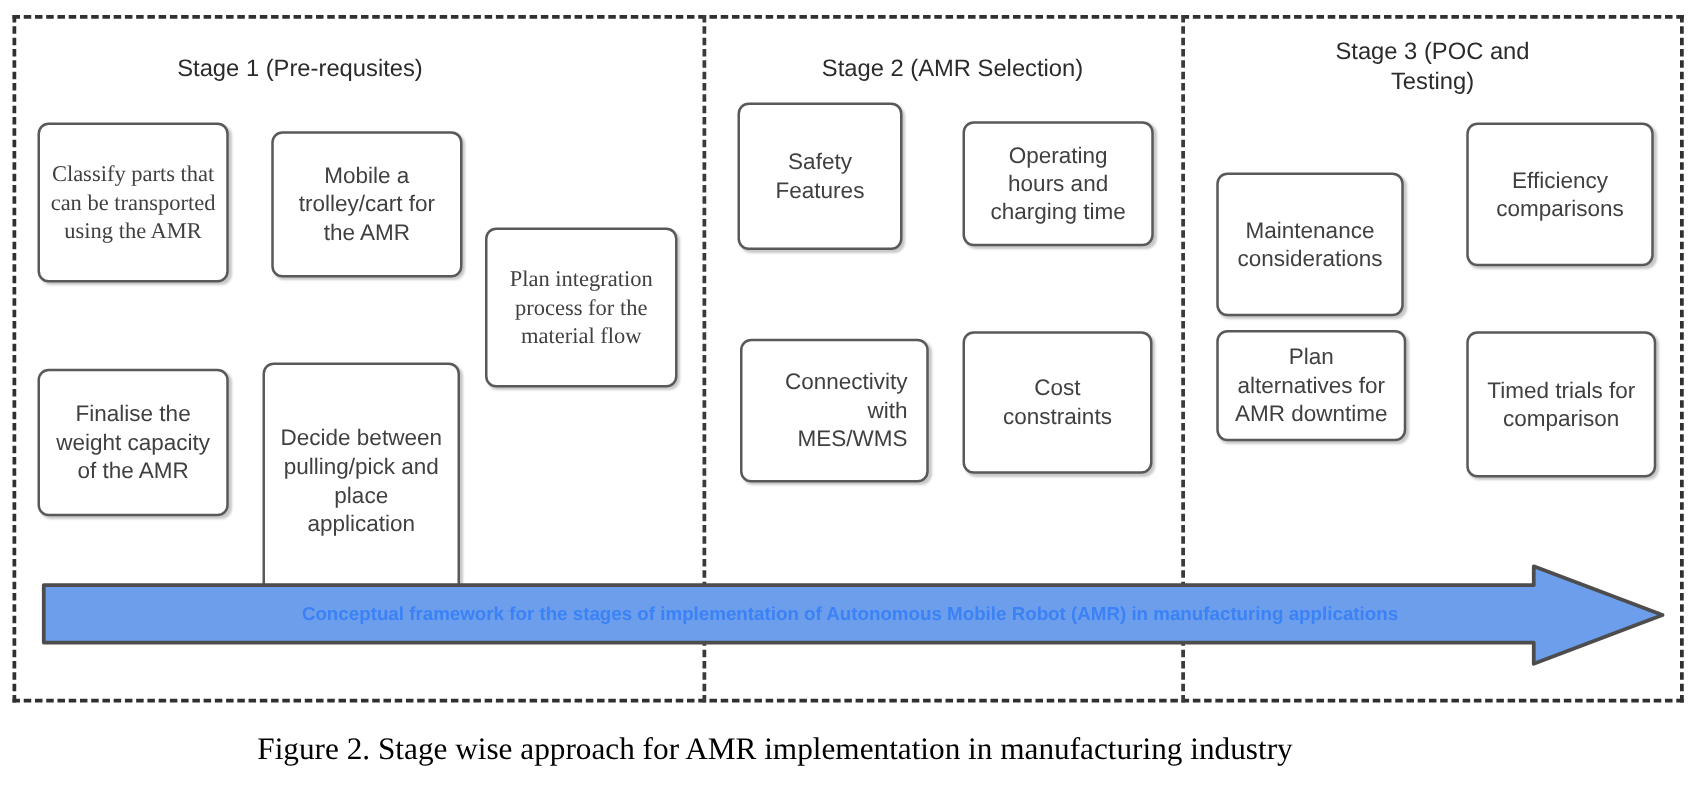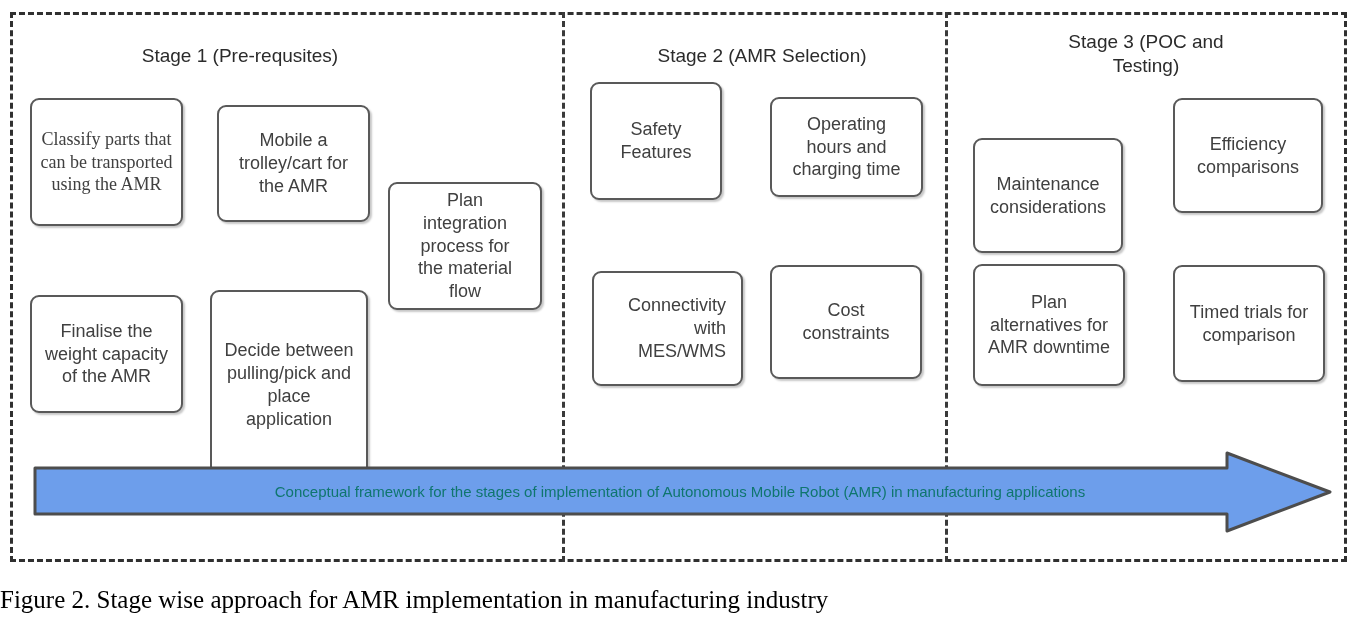--- a/index.html
+++ b/index.html
@@ -51,56 +51,58 @@
     justify-content: center;
     text-align: center;
     font-size: 18px;
     line-height: 1.27;
     color: #404040;
     z-index: 3;
   }
   
   #box-classify        { left: 30px;  top: 98px;  width: 153px; height: 128px; padding: 4px 6px; font-family: Liberation Serif, serif; }
   #box-design          { left: 217px; top: 105px; width: 153px; height: 117px; padding: 4px 7px; }
-  #box-plan-integration{ left: 388px; top: 182px; width: 154px; height: 128px; padding: 4px 17px; }
+  #box-plan-integration{ left: 388px; top: 182px; width: 154px; height: 128px; padding: 4px 17px; font-family: Liberation Serif, serif; }
   #box-finalise        { left: 30px;  top: 295px; width: 153px; height: 118px; padding: 4px 7px; }
   #box-decide          { left: 210px; top: 270px; width: 158px; height: 190px; padding: 4px 11px; margin-top: 20px; }
   
   #box-safety          { left: 590px; top: 82px;  width: 132px; height: 118px; padding: 4px 15px; }
   #box-operating       { left: 770px; top: 97px;  width: 153px; height: 100px; padding: 4px 16px; }
   #box-connectivity    { left: 592px; top: 271px; width: 151px; height: 115px; padding: 4px 15px; text-align: right; }
   #box-cost            { left: 770px; top: 265px; width: 152px; height: 114px; padding: 4px 30px; }
   
   #box-maintenance     { left: 973px;  top: 98px;  width: 150px; height: 115px; padding: 4px 10px; margin-top: 40px; }
   #box-efficiency      { left: 1173px; top: 98px;  width: 150px; height: 115px; padding: 4px 12px; }
-  #box-plan-alt        { left: 973px;  top: 264px; width: 152px; height: 122px; padding: 4px 8px; }
+  #box-plan-alt        { left: 973px;  top: 264px; width: 152px; height: 89px; padding: 4px 8px; }
   #box-timed           { left: 1173px; top: 265px; width: 152px; height: 117px; padding: 4px 9px; }
   
   #flow-arrow-svg {
     position: absolute;
     left: 30px; top: 448px;
     width: 1310px; height: 90px;
     z-index: 4;
   }
   #arrow-label {
     position: absolute;
     left: 120px; top: 468px;
     width: 1120px; height: 46px;
     display: flex;
     align-items: center;
     justify-content: center;
     text-align: center;
     font-size: 15px;
-    color: #0f766e;
+    color: #3b82f6;
     z-index: 5;
+    font-weight: bold;
   }
   #figure-caption {
     position: absolute;
     left: 0; top: 586px;
     width: 1240px;
+    text-align: center;
     font-family: "Liberation Serif", serif;
     font-size: 25px;
     color: #000000;
     z-index: 2;
   }
 </style>
 </head>
 <body>
 
 <div id="canvas">

